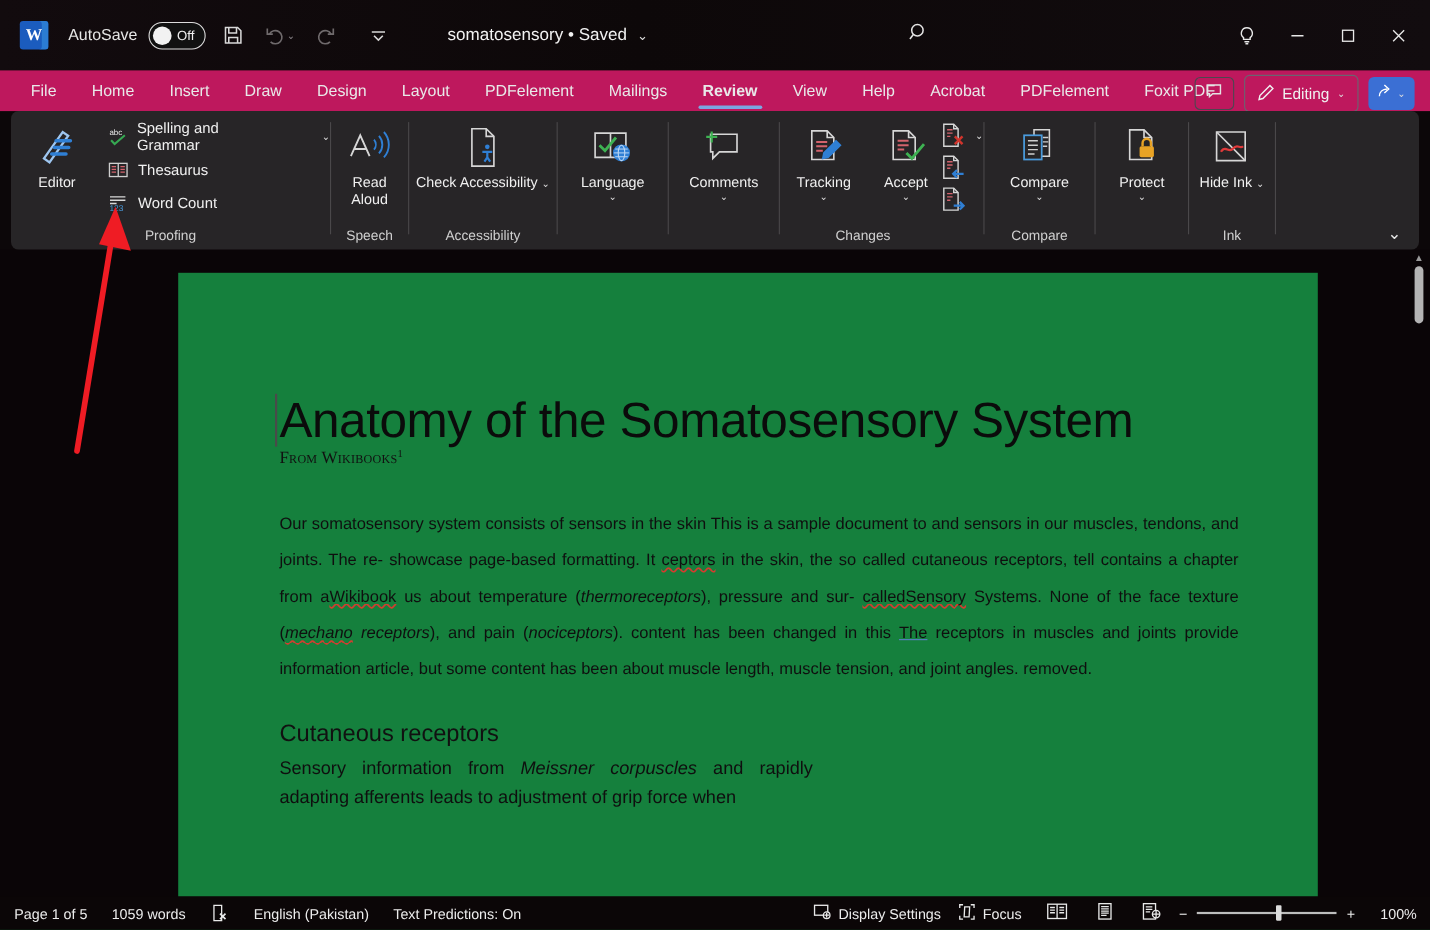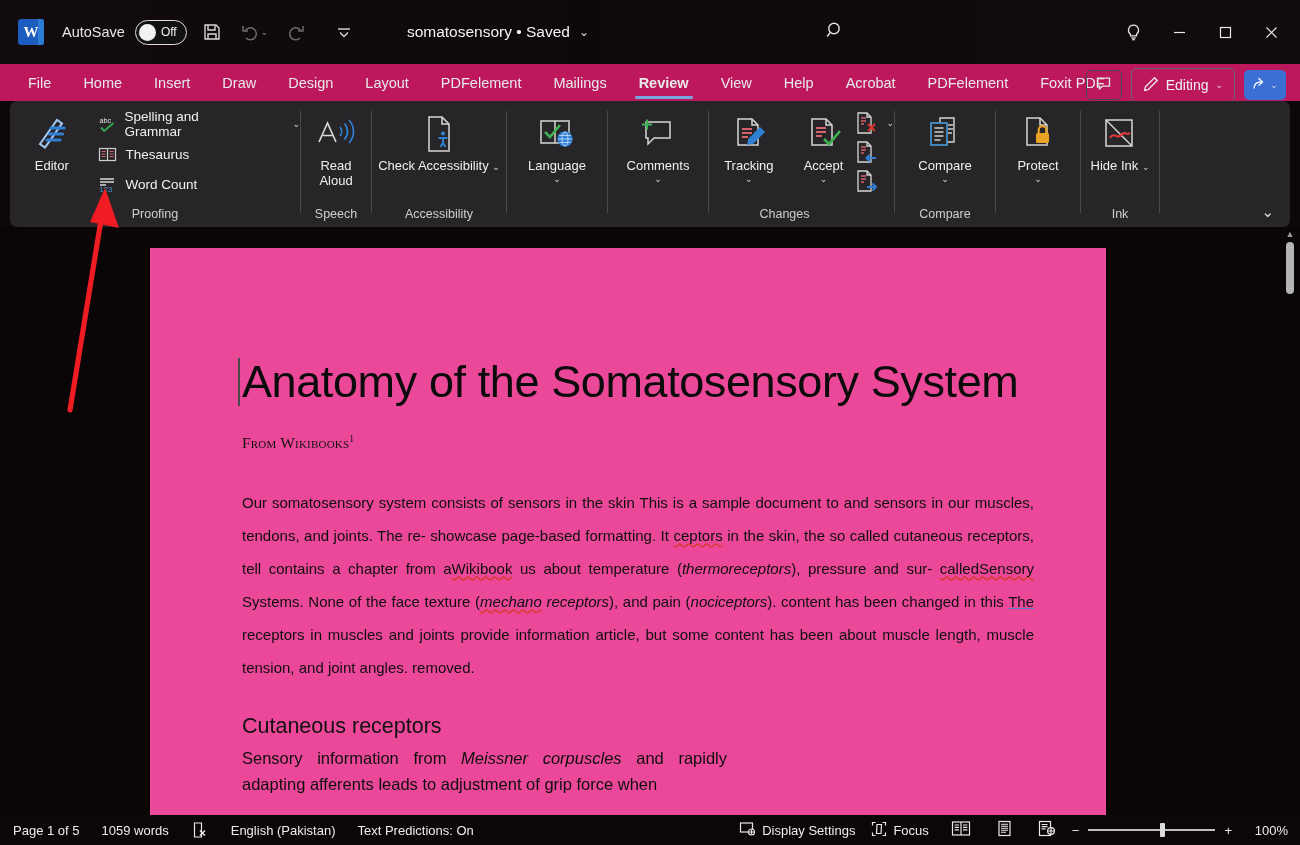--- a/index.html
+++ b/index.html
@@ -107,34 +107,34 @@
   .collapse-chevron {
     position: absolute; right: 16px; bottom: 6px; color: #e7e7e7; font-size: 15px;
   }
 
   
   .docarea {
     position: absolute; left: 0; top: 227px; width: 1300px; height: 588px;
     background: #0a0507; overflow: hidden;
   }
   .page {
-    position: absolute; left: 150px; top: 21px; width: 956px; height: 570px;
-    background: #ec4899;
+    position: absolute; left: 162px; top: 21px; width: 1036px; height: 570px;
+    background: #15803d;
   }
   .page-inner { padding: 108px 72px 0 92px; }
   h1.doc-h1 {
     font-family: "Liberation Sans", sans-serif;
     font-size: 45px; font-weight: normal; color: #0b0b0b; letter-spacing: -0.4px;
     white-space: nowrap; position: relative;
   }
   h1.doc-h1::before {
     content: ""; position: absolute; left: -4px; top: 2px; width: 1.6px; height: 48px; background: #4a4a4a;
   }
   .fromline {
-    margin-top: 26px; font-size: 15.5px; color: #111; font-variant: small-caps;
+    font-size: 15.5px; color: #111; font-variant: small-caps;
     font-family: "Liberation Serif", serif; letter-spacing: .2px;
   }
   .fromline sup { font-size: 9.5px; }
   p.body {
     margin-top: 34px; font-size: 15px; line-height: 33px; color: #0f0f0f;
     text-align: justify; font-family: "Liberation Sans", sans-serif;
   }
   h2.doc-h2 {
     margin-top: 30px; font-size: 21.5px; font-weight: normal; color: #111;
   }

